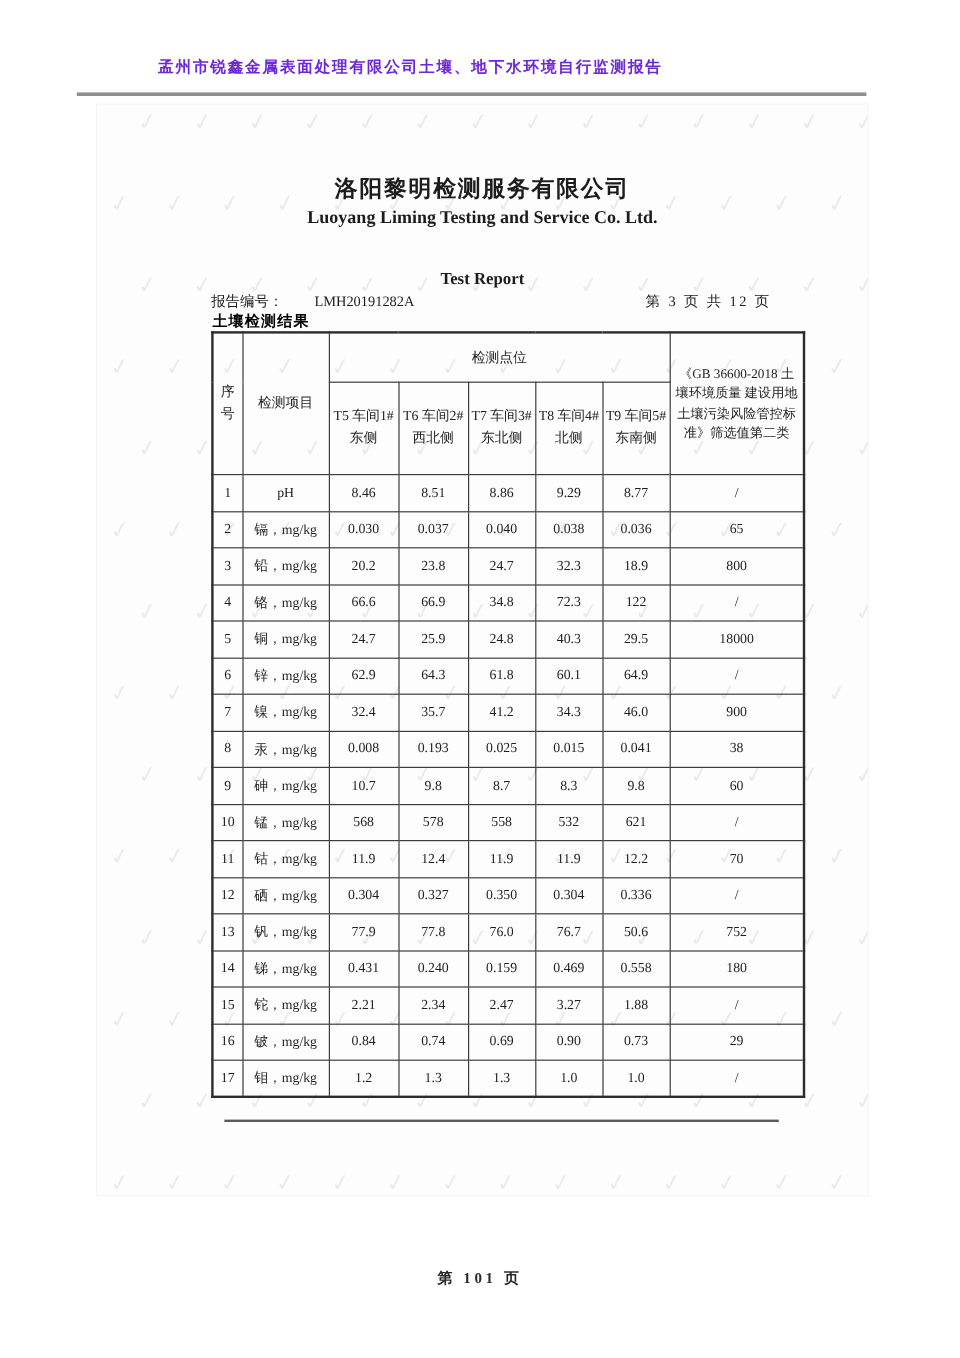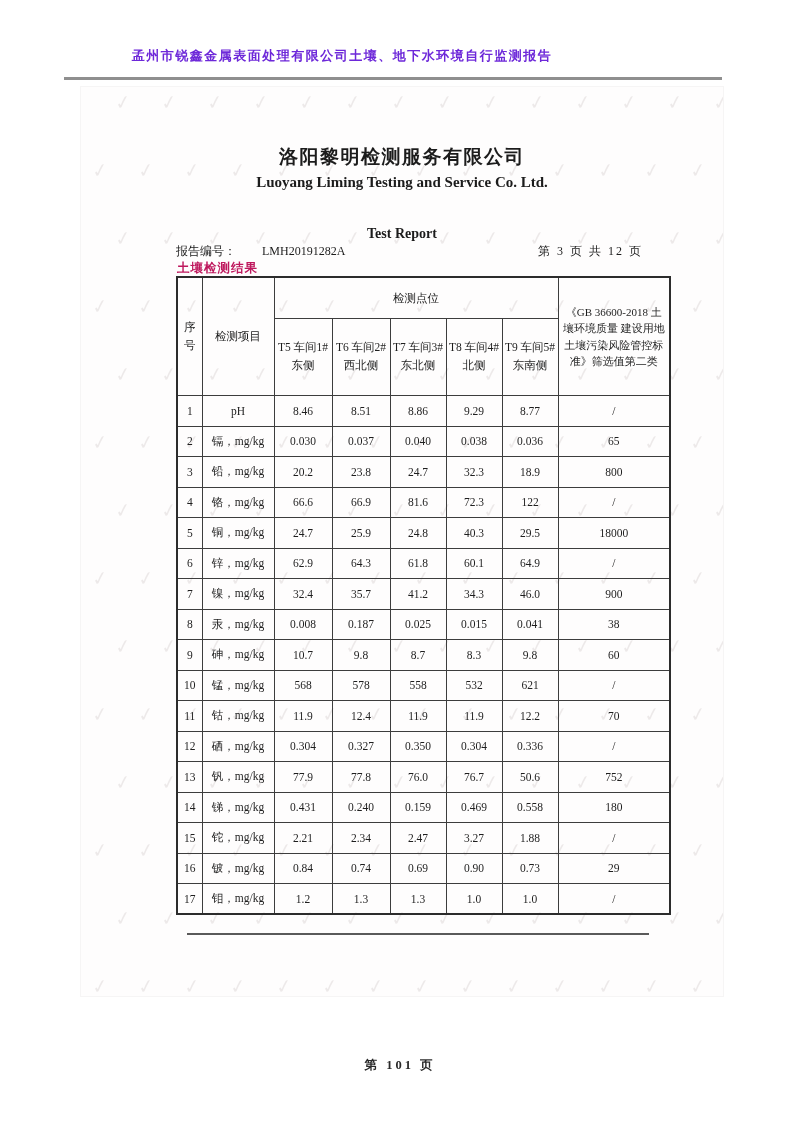--- a/index.html
+++ b/index.html
@@ -31,21 +31,21 @@
   .title-cn   { top:112px; font-size:18px; font-weight:bold; letter-spacing:9px; text-indent:9px; }
   .title-en   { top:139px; font-size:14px; font-weight:bold; }
   .report-line {
     position:absolute; top:156px; left:95px; width:493px;
     display:flex; justify-content:space-between; font-size:12px; color:#1c1c1c;
   }
   .report-no-label { margin-right:26px; }
   .page-info { padding-right:26px; letter-spacing:2px; }
   .section-title {
     position:absolute; top:173px; left:96px; font-size:12.5px; font-weight:bold;
-    letter-spacing:1px; color:#be185d;
+    letter-spacing:1px; color:#000000;
   }
   table.results {
     position:absolute; top:189px; left:95px; width:493px;
     border-collapse:collapse; table-layout:fixed;
     font-size:11.5px; color:#1e1e1e;
     border:2px solid #2c2c2c;
   }
   .results th, .results td {
     border:1px solid #3d3d3d; text-align:center; vertical-align:middle;
     padding:1px 2px; font-weight:normal; overflow:hidden;
@@ -350,21 +350,21 @@
             <td>24.7</td>
             <td>32.3</td>
             <td>18.9</td>
             <td>800</td>
           </tr>
           <tr>
             <td>4</td>
             <td>铬，mg/kg</td>
             <td>66.6</td>
             <td>66.9</td>
-            <td>81.6</td>
+            <td>34.8</td>
             <td>72.3</td>
             <td>122</td>
             <td>/</td>
           </tr>
           <tr>
             <td>5</td>
             <td>铜，mg/kg</td>
             <td>24.7</td>
             <td>25.9</td>
             <td>24.8</td>
@@ -389,21 +389,21 @@
             <td>35.7</td>
             <td>41.2</td>
             <td>34.3</td>
             <td>46.0</td>
             <td>900</td>
           </tr>
           <tr>
             <td>8</td>
             <td>汞，mg/kg</td>
             <td>0.008</td>
-            <td>0.187</td>
+            <td>0.193</td>
             <td>0.025</td>
             <td>0.015</td>
             <td>0.041</td>
             <td>38</td>
           </tr>
           <tr>
             <td>9</td>
             <td>砷，mg/kg</td>
             <td>10.7</td>
             <td>9.8</td>

